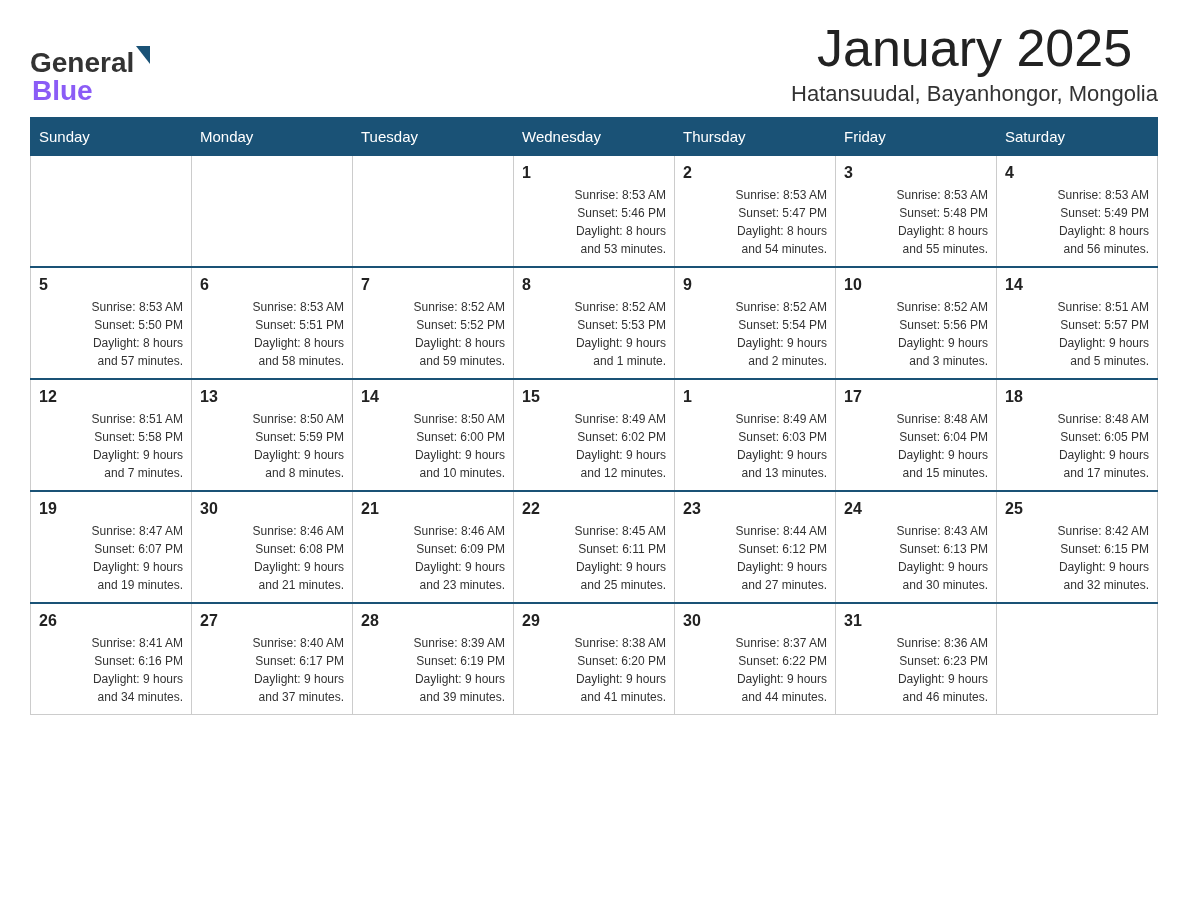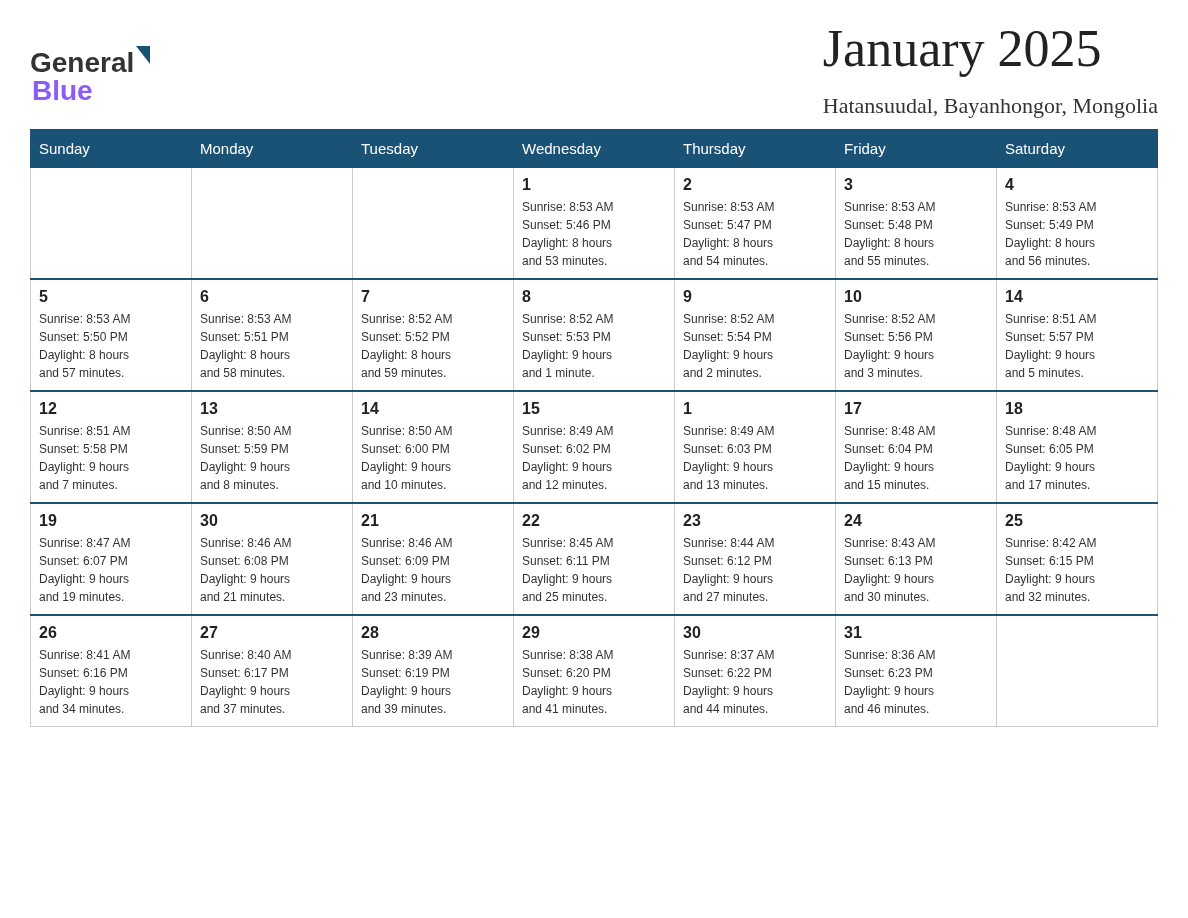--- a/index.html
+++ b/index.html
@@ -38,33 +38,32 @@
     }
     .logo-blue {
       font-size: 28px;
       font-weight: bold;
       color: #8b5cf6;
       display: block;
       margin-top: -4px;
       margin-left: 2px;
     }
     .title-section {
-      text-align: left;
-      font-family: Liberation Serif, serif;
+      text-align: center;
     }
     .month-title {
       font-size: 52px;
       font-weight: normal;
       color: #222;
       line-height: 1.1;
     }
     .location-title {
       font-size: 22px;
       color: #333;
-      margin-top: 16px;
+      margin-top: 4px;
     }
     .calendar {
       width: 100%;
       border-collapse: collapse;
       margin-top: 6px;
     }
     .calendar th {
       background-color: #1a5276;
       color: #fff;
       padding: 10px 8px;
@@ -86,20 +85,21 @@
       font-size: 16px;
       font-weight: bold;
       color: #222;
       display: block;
       margin-bottom: 4px;
     }
     .day-info {
       font-size: 12px;
       color: #333;
       line-height: 1.5;
+      text-align: right;
     }
     .empty-cell {
       background: #fff;
     }
     .row-divider td {
       border-top: 2px solid #1a5276;
     }
   </style>
 </head>
 <body>

